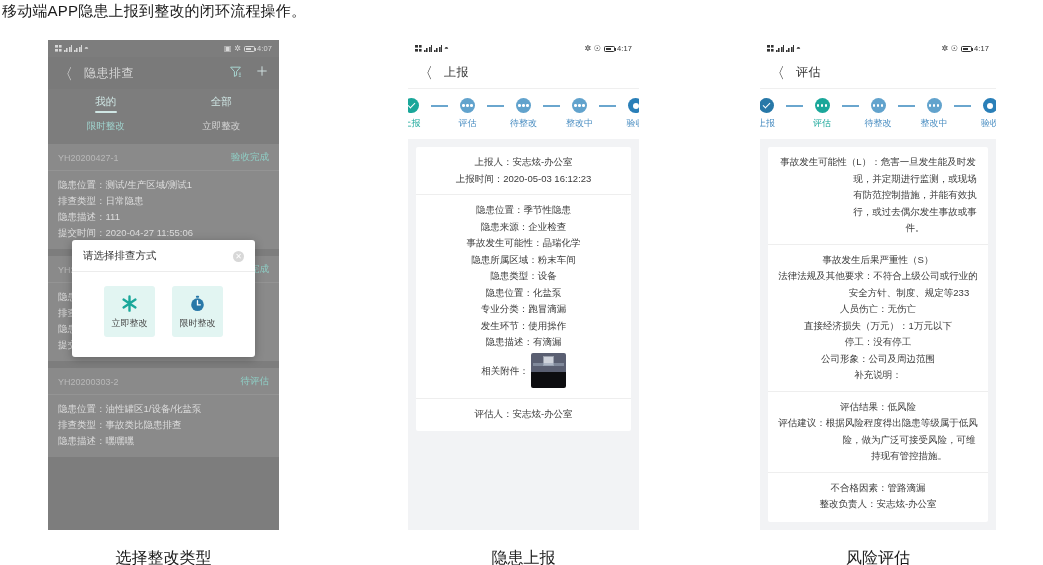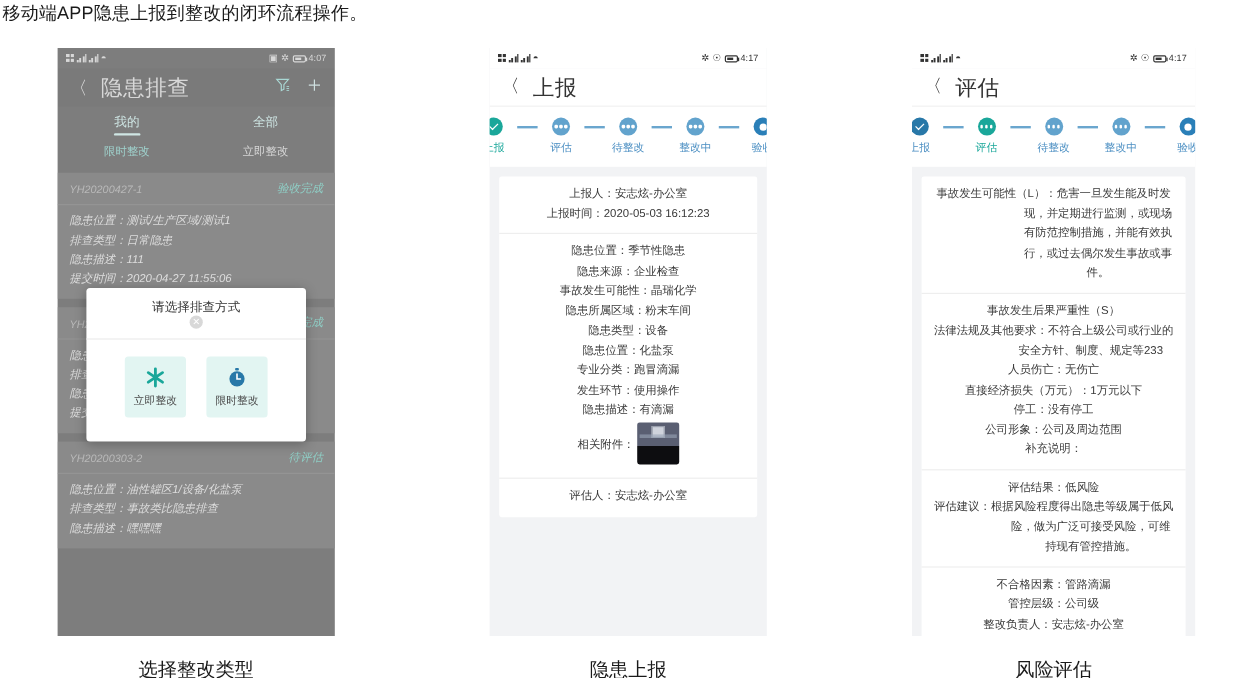--- a/index.html
+++ b/index.html
@@ -44,59 +44,58 @@
   .batt {
     display:inline-block; width:11px; height:6px; border:1px solid currentColor;
     border-radius:1.5px; position:relative;
   }
   .batt::before{content:"";position:absolute;left:1px;top:1px;bottom:1px;width:5px;background:currentColor;}
   .batt::after{content:"";position:absolute;right:-2.5px;top:1.5px;width:1.5px;height:2.5px;background:currentColor;}
   .clock { font-size:7.5px; }
 
   .navbar { height: 32px; display:flex; align-items:center; padding: 0 10px; }
   .nav-back { font-size: 15px; line-height:1; font-weight:300; }
-  .nav-title { font-size: 18px; margin-left: 11px; letter-spacing:.5px; }
+  .nav-title { font-size: 12px; margin-left: 11px; letter-spacing:.5px; }
   .nav-actions { margin-left:auto; display:flex; align-items:center; gap:13px; }
 
   
   #phone1 { left: 48px; top: 40px; width: 231px; height: 490px; background:#7d7d7d; }
   #phone1 .statusbar, #phone1 .navbar { color:#d8d8d8; }
   #phone1 .navbar { background: rgba(0,0,0,0.02); }
   .p1-tabs { height:26px; display:flex; color:#cfe6e4; font-size:10.5px; }
   .p1-tab { flex:1; display:flex; align-items:center; justify-content:center; position:relative; }
   .p1-tab.active::after{
     content:""; position:absolute; bottom:2px; left:50%; transform:translateX(-50%);
     width:22px; height:2px; background:#cfe6e4; border-radius:1px;
   }
   .p1-subtabs { height:22px; display:flex; font-size:9.5px; }
   .p1-subtab { flex:1; display:flex; align-items:center; justify-content:center; color:#d5d5d5; }
   .p1-subtab.active { color:#9fd2cd; }
 
   .p1-list { position:relative; }
-  .p1-card { background:#8a8a8a; margin-top:7px;font-style:italic; }
+  .p1-card { background:#8a8a8a; margin-top:7px; }
   .p1-card-head {
     display:flex; justify-content:space-between; align-items:center;
     padding: 7px 10px 6px 10px; font-size:9px; color:#b9b9b9;
     border-bottom:1px solid #949494;
   }
   .p1-card-status { color:#8fcfc6; font-size:9.5px; }
   .p1-card-status.pending { color:#8fcfc6; }
   .p1-card-body { padding: 6px 10px 8px 10px; }
   .p1-row { font-size:9.5px; color:#ddd; line-height:16px; white-space:nowrap; }
 
   
   .dialog {
     position:absolute; left:24px; top:200px; width:183px;
     background:#ffffff; border-radius:3px; box-shadow:0 2px 10px rgba(0,0,0,.28);
   }
   .dialog-head {
     display:flex; align-items:center; justify-content:space-between;
     padding: 9px 11px 8px 11px; font-size:10.5px; color:#333;
     border-bottom:1px solid #ececec;
-    flex-direction:column;
   }
   .dialog-close {
     width:11px; height:11px; border-radius:50%; background:#d8d8d8; color:#fff;
     font-size:8px; line-height:11px; text-align:center;
   }
   .dialog-body { display:flex; gap:17px; justify-content:center; padding:14px 0 20px 0; }
   .choice {
     width:51px; height:51px; background:#e2f5f2; border-radius:3px;
     display:flex; flex-direction:column; align-items:center; justify-content:center; gap:4px;
   }
@@ -460,21 +459,20 @@
       <div class="kv">人员伤亡：无伤亡</div>
       <div class="kv">直接经济损失（万元）：1万元以下</div>
       <div class="kv">停工：没有停工</div>
       <div class="kv">公司形象：公司及周边范围</div>
       <div class="kv">补充说明：</div>
       <div class="sep"></div>
       <div class="kv">评估结果：低风险</div>
       <div class="kv wrap hang2">评估建议：根据风险程度得出隐患等级属于低风险，做为广泛可接受风险，可维持现有管控措施。</div>
       <div class="sep"></div>
       <div class="kv">不合格因素：管路滴漏</div>
-      <div class="kv">管控层级：公司级</div>
       <div class="kv">整改负责人：安志炫-办公室</div>
 
     </div>
   </div>
 
   <div class="caption" id="cap1">选择整改类型</div>
   <div class="caption" id="cap2">隐患上报</div>
   <div class="caption" id="cap3">风险评估</div>
 
 </div>

